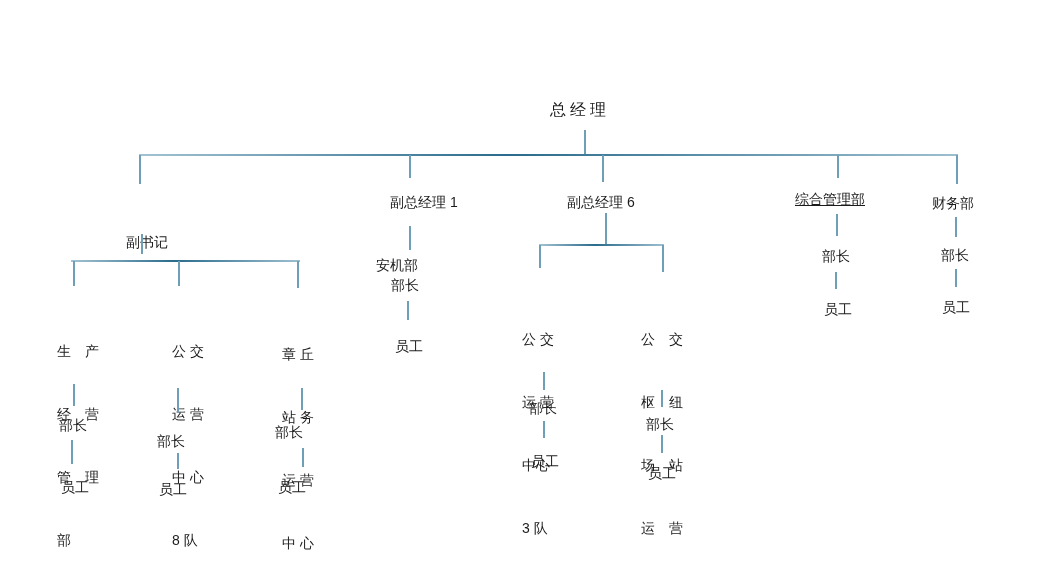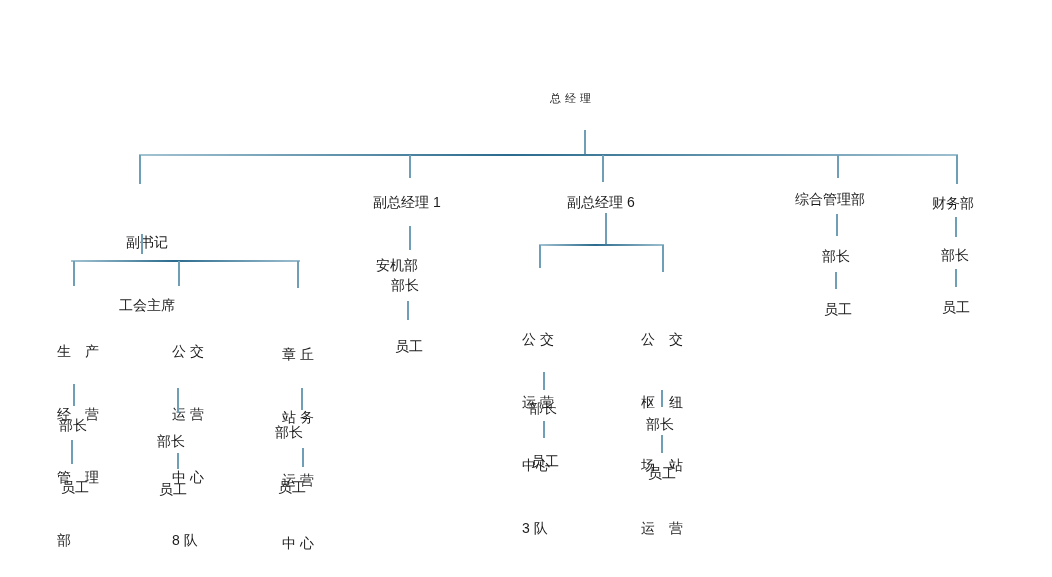--- a/index.html
+++ b/index.html
@@ -8,21 +8,21 @@
     font-family:"Liberation Sans","DejaVu Sans",sans-serif;
     color:#1b1b1b; overflow:hidden;
   }
   .t { position:absolute; font-size:14px; line-height:21px; white-space:pre; }
   .blk div { white-space:pre; }
   .v { position:absolute; width:2px; background:#6f9fb6; }
   .h { position:absolute; height:2px;
        background:linear-gradient(90deg,#a3c3d2 0%,#2b6b8d 45%,#9dbfcf 100%); }
 
   
-  #n-root { left:550px; top:88px; font-size:11px; letter-spacing:4px; }
+  #n-root { left:550px; top:99px; font-size:16px; letter-spacing:4px; }
   #v-root { left:584px; top:130px; height:25px; }
   #h-l1   { left:139px; top:154px; width:819px; }
 
   
   #v-ds   { left:139px; top:155px; height:29px; }
   #v-vp1  { left:409px; top:155px; height:23px; }
   #v-vp2a { left:602px; top:155px; height:27px; }
   #v-ga   { left:837px; top:155px; height:23px; }
   #v-fin  { left:956px; top:155px; height:29px; }
 
@@ -46,21 +46,21 @@
   #v-bo23      { left:177px; top:453px; height:16px; }
   #t-bo2-staff { left:159px; top:479px; }
 
   #n-zq       { left:282px; top:302px; }
   #v-zq2      { left:301px; top:388px; height:22px; }
   #t-zq-chief { left:275px; top:422px; }
   #v-zq3      { left:302px; top:448px; height:19px; }
   #t-zq-staff { left:278px; top:477px; }
 
   
-  #n-vp1       { left:373px; top:192px; }
+  #n-vp1       { left:390px; top:192px; }
   #v-vp1b      { left:409px; top:226px; height:24px; }
   #t-anji-0    { left:376px; top:255px; }
   #t-anji-1    { left:391px; top:275px; }
   #v-anji      { left:407px; top:301px; height:19px; }
   #t-anji-staff{ left:395px; top:336px; }
 
   
   #n-vp2  { left:567px; top:192px; }
   #v-vp2b { left:605px; top:213px; height:31px; }
   #h-l2m  { left:539px; top:244px; width:125px; }
@@ -73,21 +73,21 @@
   #v-bo13      { left:543px; top:421px; height:17px; }
   #t-bo1-staff { left:531px; top:451px; }
 
   #n-hs       { left:641px; top:287px; }
   #v-hs2      { left:661px; top:390px; height:17px; }
   #t-hs-chief { left:646px; top:414px; }
   #v-hs3      { left:661px; top:435px; height:18px; }
   #t-hs-staff { left:648px; top:463px; }
 
   
-  #n-ga       { left:795px; top:189px; }
+  #n-ga       { left:795px; top:189px;text-decoration:underline; }
   #v-ga2      { left:836px; top:214px; height:22px; }
   #t-ga-chief { left:822px; top:246px; }
   #v-ga3      { left:835px; top:272px; height:17px; }
   #t-ga-staff { left:824px; top:299px; }
 
   
   #n-fin       { left:932px; top:193px; }
   #v-fin2      { left:955px; top:217px; height:20px; }
   #t-fin-chief { left:941px; top:245px; }
   #v-fin3      { left:955px; top:269px; height:18px; }
@@ -103,21 +103,20 @@
   <div class="h" id="h-l1"></div>
 
   <div class="v" id="v-ds"></div>
   <div class="v" id="v-vp1"></div>
   <div class="v" id="v-vp2a"></div>
   <div class="v" id="v-ga"></div>
   <div class="v" id="v-fin"></div>
 
   <div class="t blk" id="n-ds">
     <div>副书记</div>
-    <div>工会主席</div>
   </div>
   <div class="v" id="v-ds2"></div>
   <div class="h" id="h-l2"></div>
   <div class="v" id="v-pm"></div>
   <div class="v" id="v-bo2"></div>
   <div class="v" id="v-zq"></div>
 
   <div class="t blk" id="n-pm">
     <div>生　产</div>
     <div>经　营</div>

